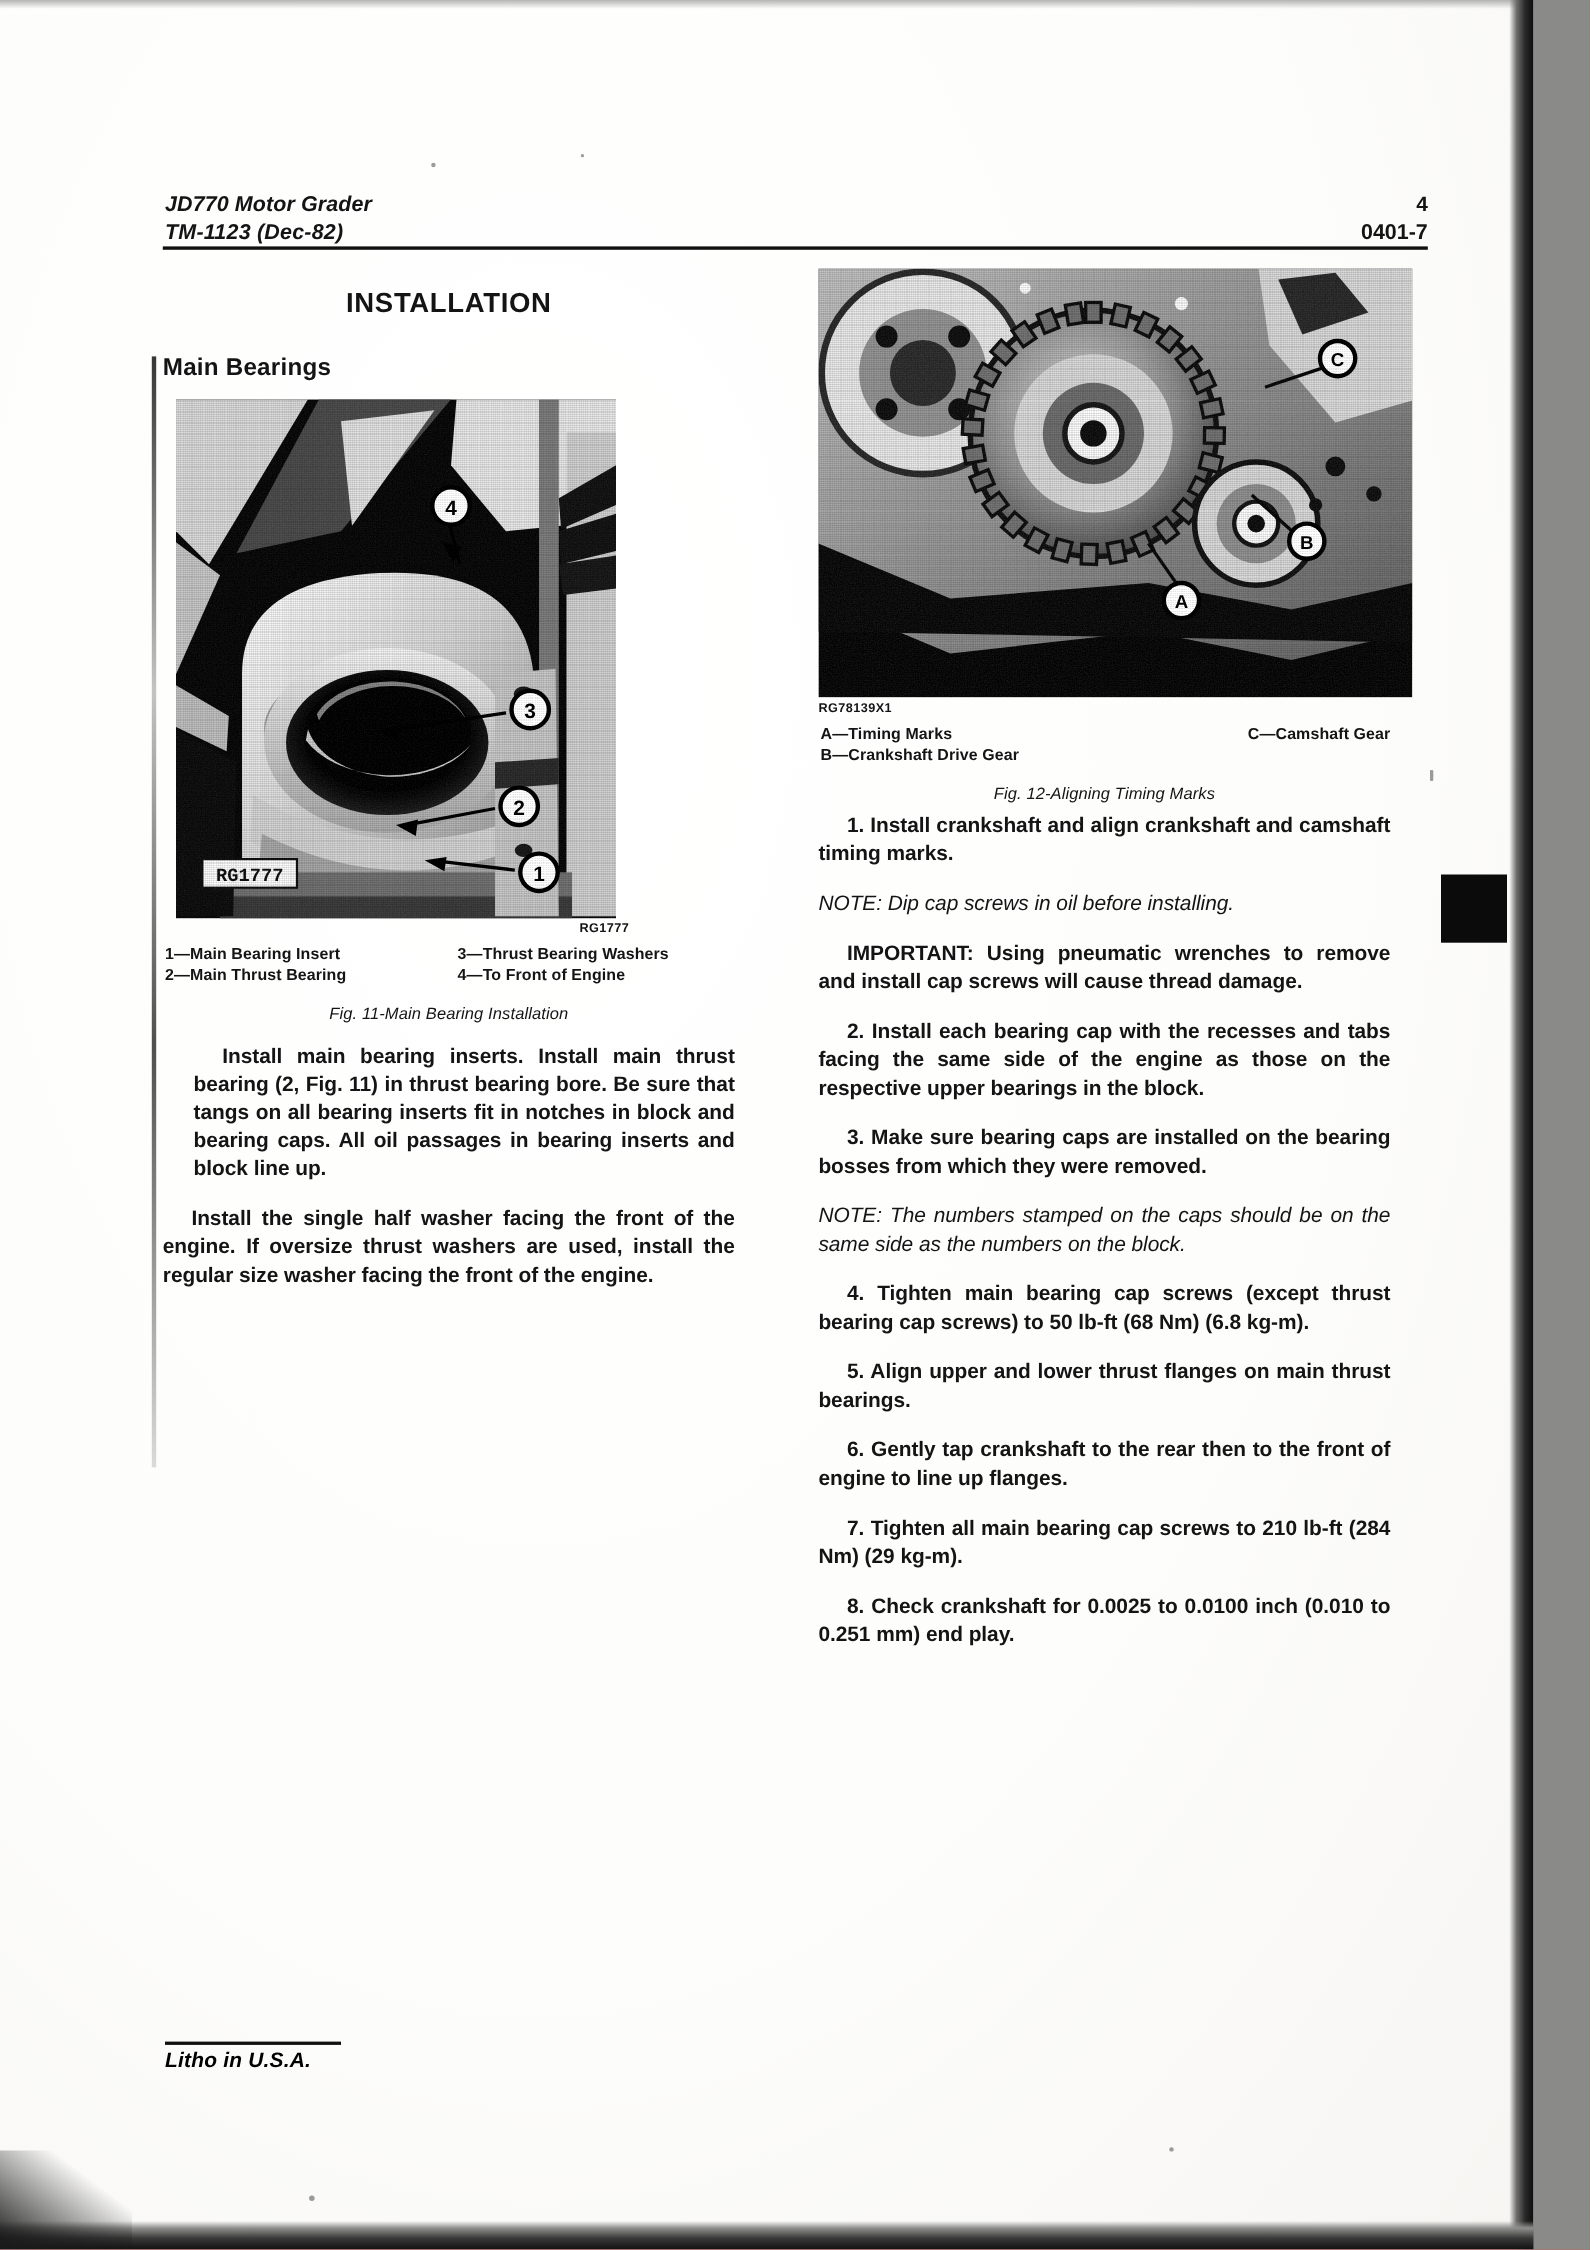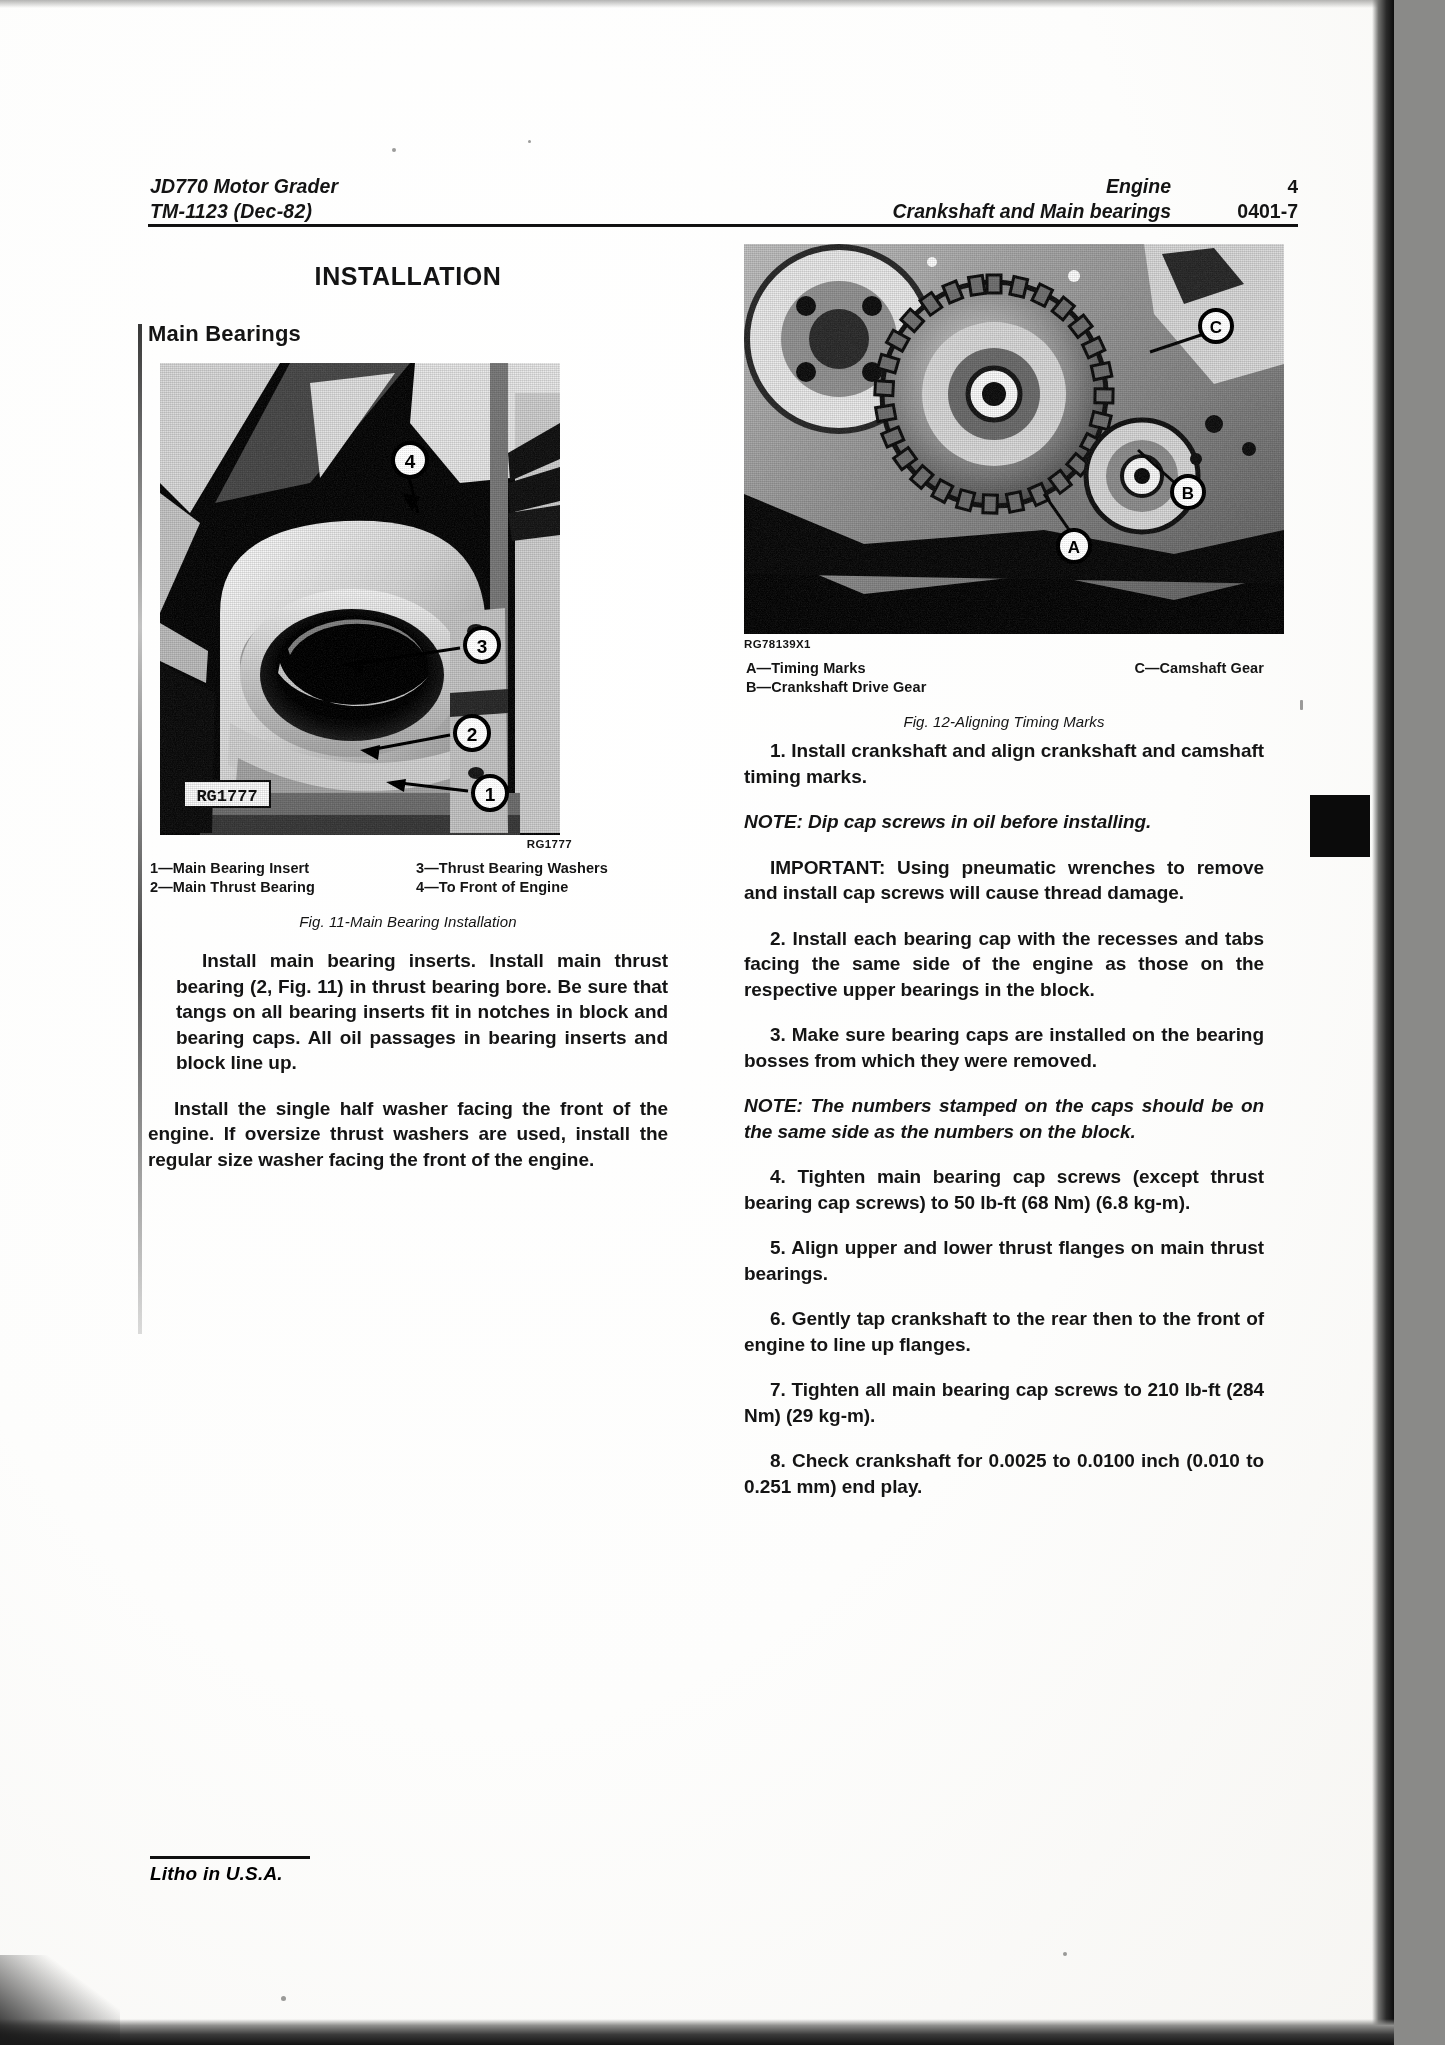--- a/index.html
+++ b/index.html
@@ -135,21 +135,21 @@
   p.body{
     font-size:19px;line-height:25.5px;
     text-align:justify;
     margin:20px 0 0 0;
     text-indent:26px;
     font-weight:600;
     letter-spacing:-.05px;
   }
   p.body.first{margin-top:18px;margin-left:28px;}
   p.note{
-    font-style:italic;font-weight:bold;
+    font-style:italic;font-weight:normal;
     text-indent:0;
   }
   p.important{
     font-weight:bold;text-indent:26px;
   }
   p.numbered{text-indent:26px;}
 
   
   .col-right p.body:first-of-type{margin-top:8px;}
 
@@ -176,24 +176,20 @@
 
 <div id="page">
   <div id="scan-cast"></div>
 
   <div id="content">
 
     <div class="runhead">
       <div class="rh-left">
         <div class="l1">JD770 Motor Grader</div>
         <div class="l2">TM-1123   (Dec-82)</div>
-      </div>
-      <div class="rh-mid">
-        <div>Engine</div>
-        <div>Crankshaft and Main bearings</div>
       </div>
       <div class="rh-right">
         <div class="pg">4</div>
         <div>0401-7</div>
       </div>
       <div class="rule-head"></div>
     </div>
 
     <div id="cols">
       <div id="gutter-smear"></div>

